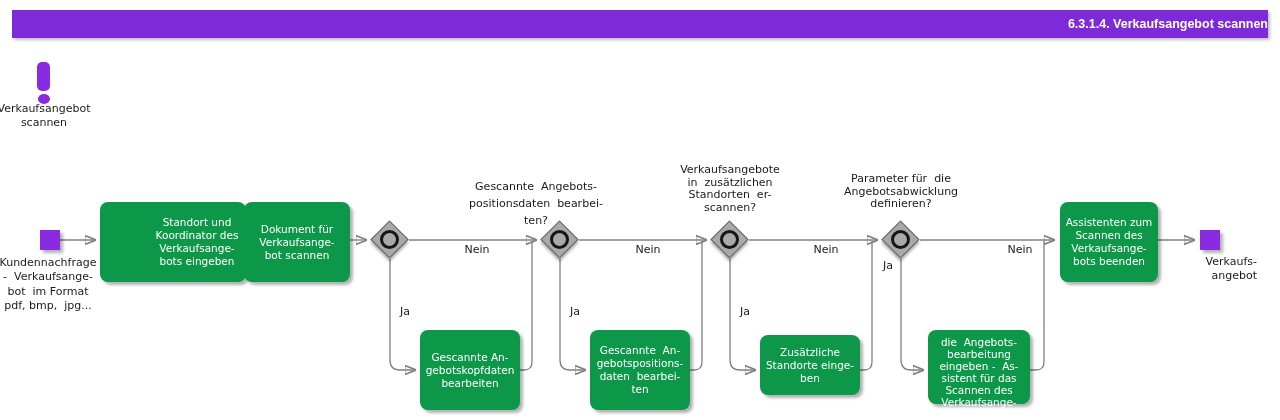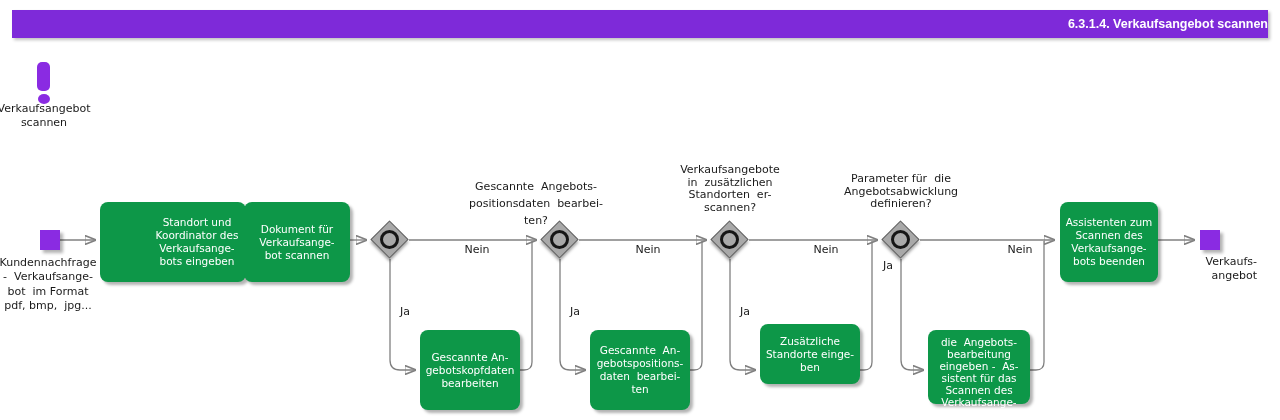--- a/index.html
+++ b/index.html
@@ -119,21 +119,21 @@
   <div class="edge" style="left:740px;top:306px;">Ja</div>
   <div class="edge" style="left:883px;top:260px;">Ja</div>
 
   <div class="task" style="left:420px;top:330px;width:100px;height:80px;">Gescannte An-
 gebotskopfdaten
 bearbeiten</div>
   <div class="task" style="left:590px;top:330px;width:100px;height:80px;">Gescannte  An-
 gebotspositions-
 daten  bearbei-
 ten</div>
-  <div class="task" style="left:760px;top:324px;width:100px;height:60px;">Zusätzliche
+  <div class="task" style="left:760px;top:335px;width:100px;height:60px;">Zusätzliche
 Standorte einge-
 ben</div>
   <div class="task overflowing" style="left:928px;top:330px;width:102px;height:74px;">die  Angebots-
 bearbeitung
 eingeben -  As-
 sistent für das
 Scannen des
 Verkaufsange-
 bots</div>
 

